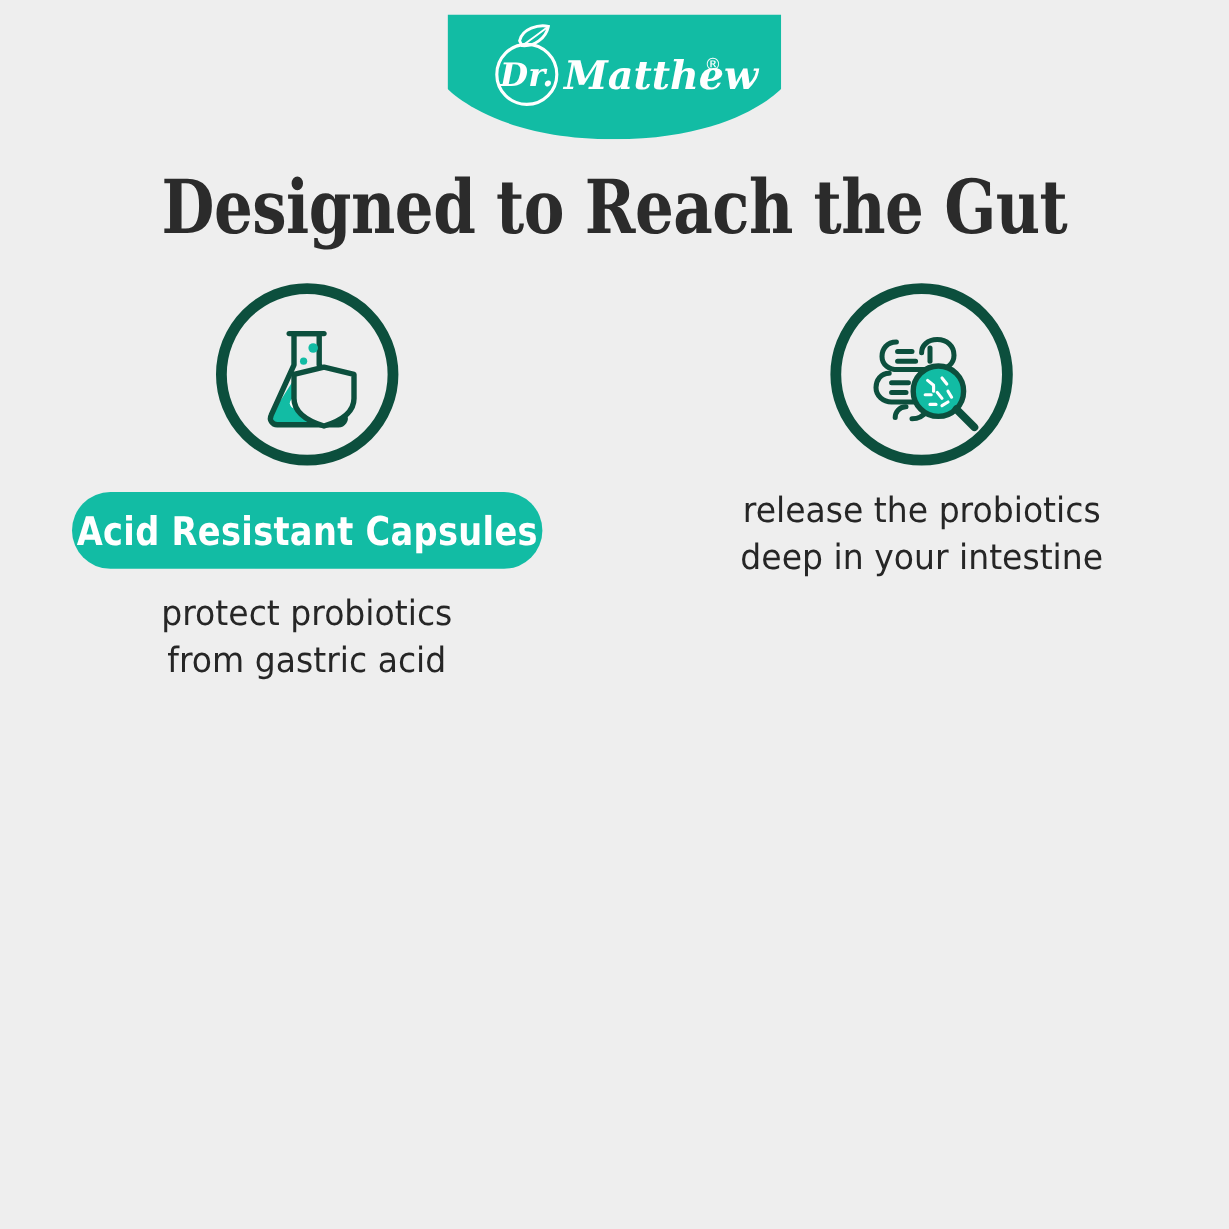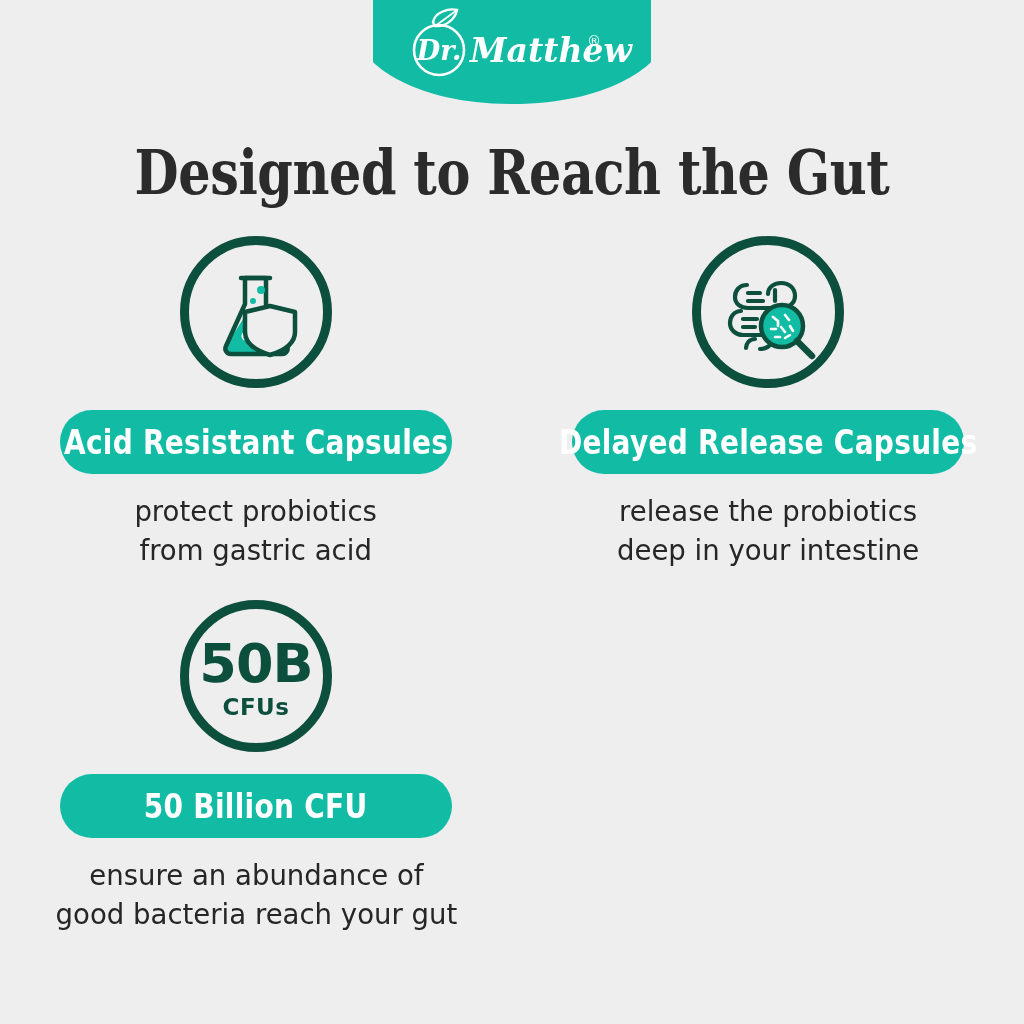--- a/index.html
+++ b/index.html
@@ -11,21 +11,21 @@
     height: 1024px;
     background: #eeeeee;
     font-family: "Liberation Sans", sans-serif;
     overflow: hidden;
     position: relative;
   }
 
   
   .banner {
     position: absolute;
-    top: 0;
+    top: 12px;
     left: 50%;
     transform: translateX(-50%);
     width: 278px;
     height: 104px;
   }
   .banner svg { display: block; }
 
   
   .title {
     position: absolute;
@@ -194,33 +194,19 @@
           <line x1="66" y1="68" x2="70" y2="73"></line>
           <line x1="75" y1="67" x2="78" y2="72"></line>
           <line x1="60" y1="78" x2="65" y2="78"></line>
           <line x1="70" y1="79" x2="75" y2="76"></line>
           <line x1="63" y1="63" x2="63" y2="67"></line>
         </g>
 
         <line x1="82" y1="82" x2="97" y2="97" stroke="#0c4f3d" stroke-width="6.5" stroke-linecap="round"></line>
       </svg>
     </div>
-    <div class="pill">
-      <span class="pill-label">Delayed Release Capsules</span>
-    </div>
     <div class="desc">release the probiotics
 deep in your intestine</div>
   </div>
 
-  <div class="cell">
-    <div class="icon-circle cfu-circle">
-      <div class="cfu-big">50B</div>
-      <div class="cfu-small">CFUs</div>
-    </div>
-    <div class="pill">
-      <span class="pill-label">50 Billion CFU</span>
-    </div>
-    <div class="desc">ensure an abundance of
-good bacteria reach your gut</div>
-  </div>
 
 
 </div>
 
 </body></html>

